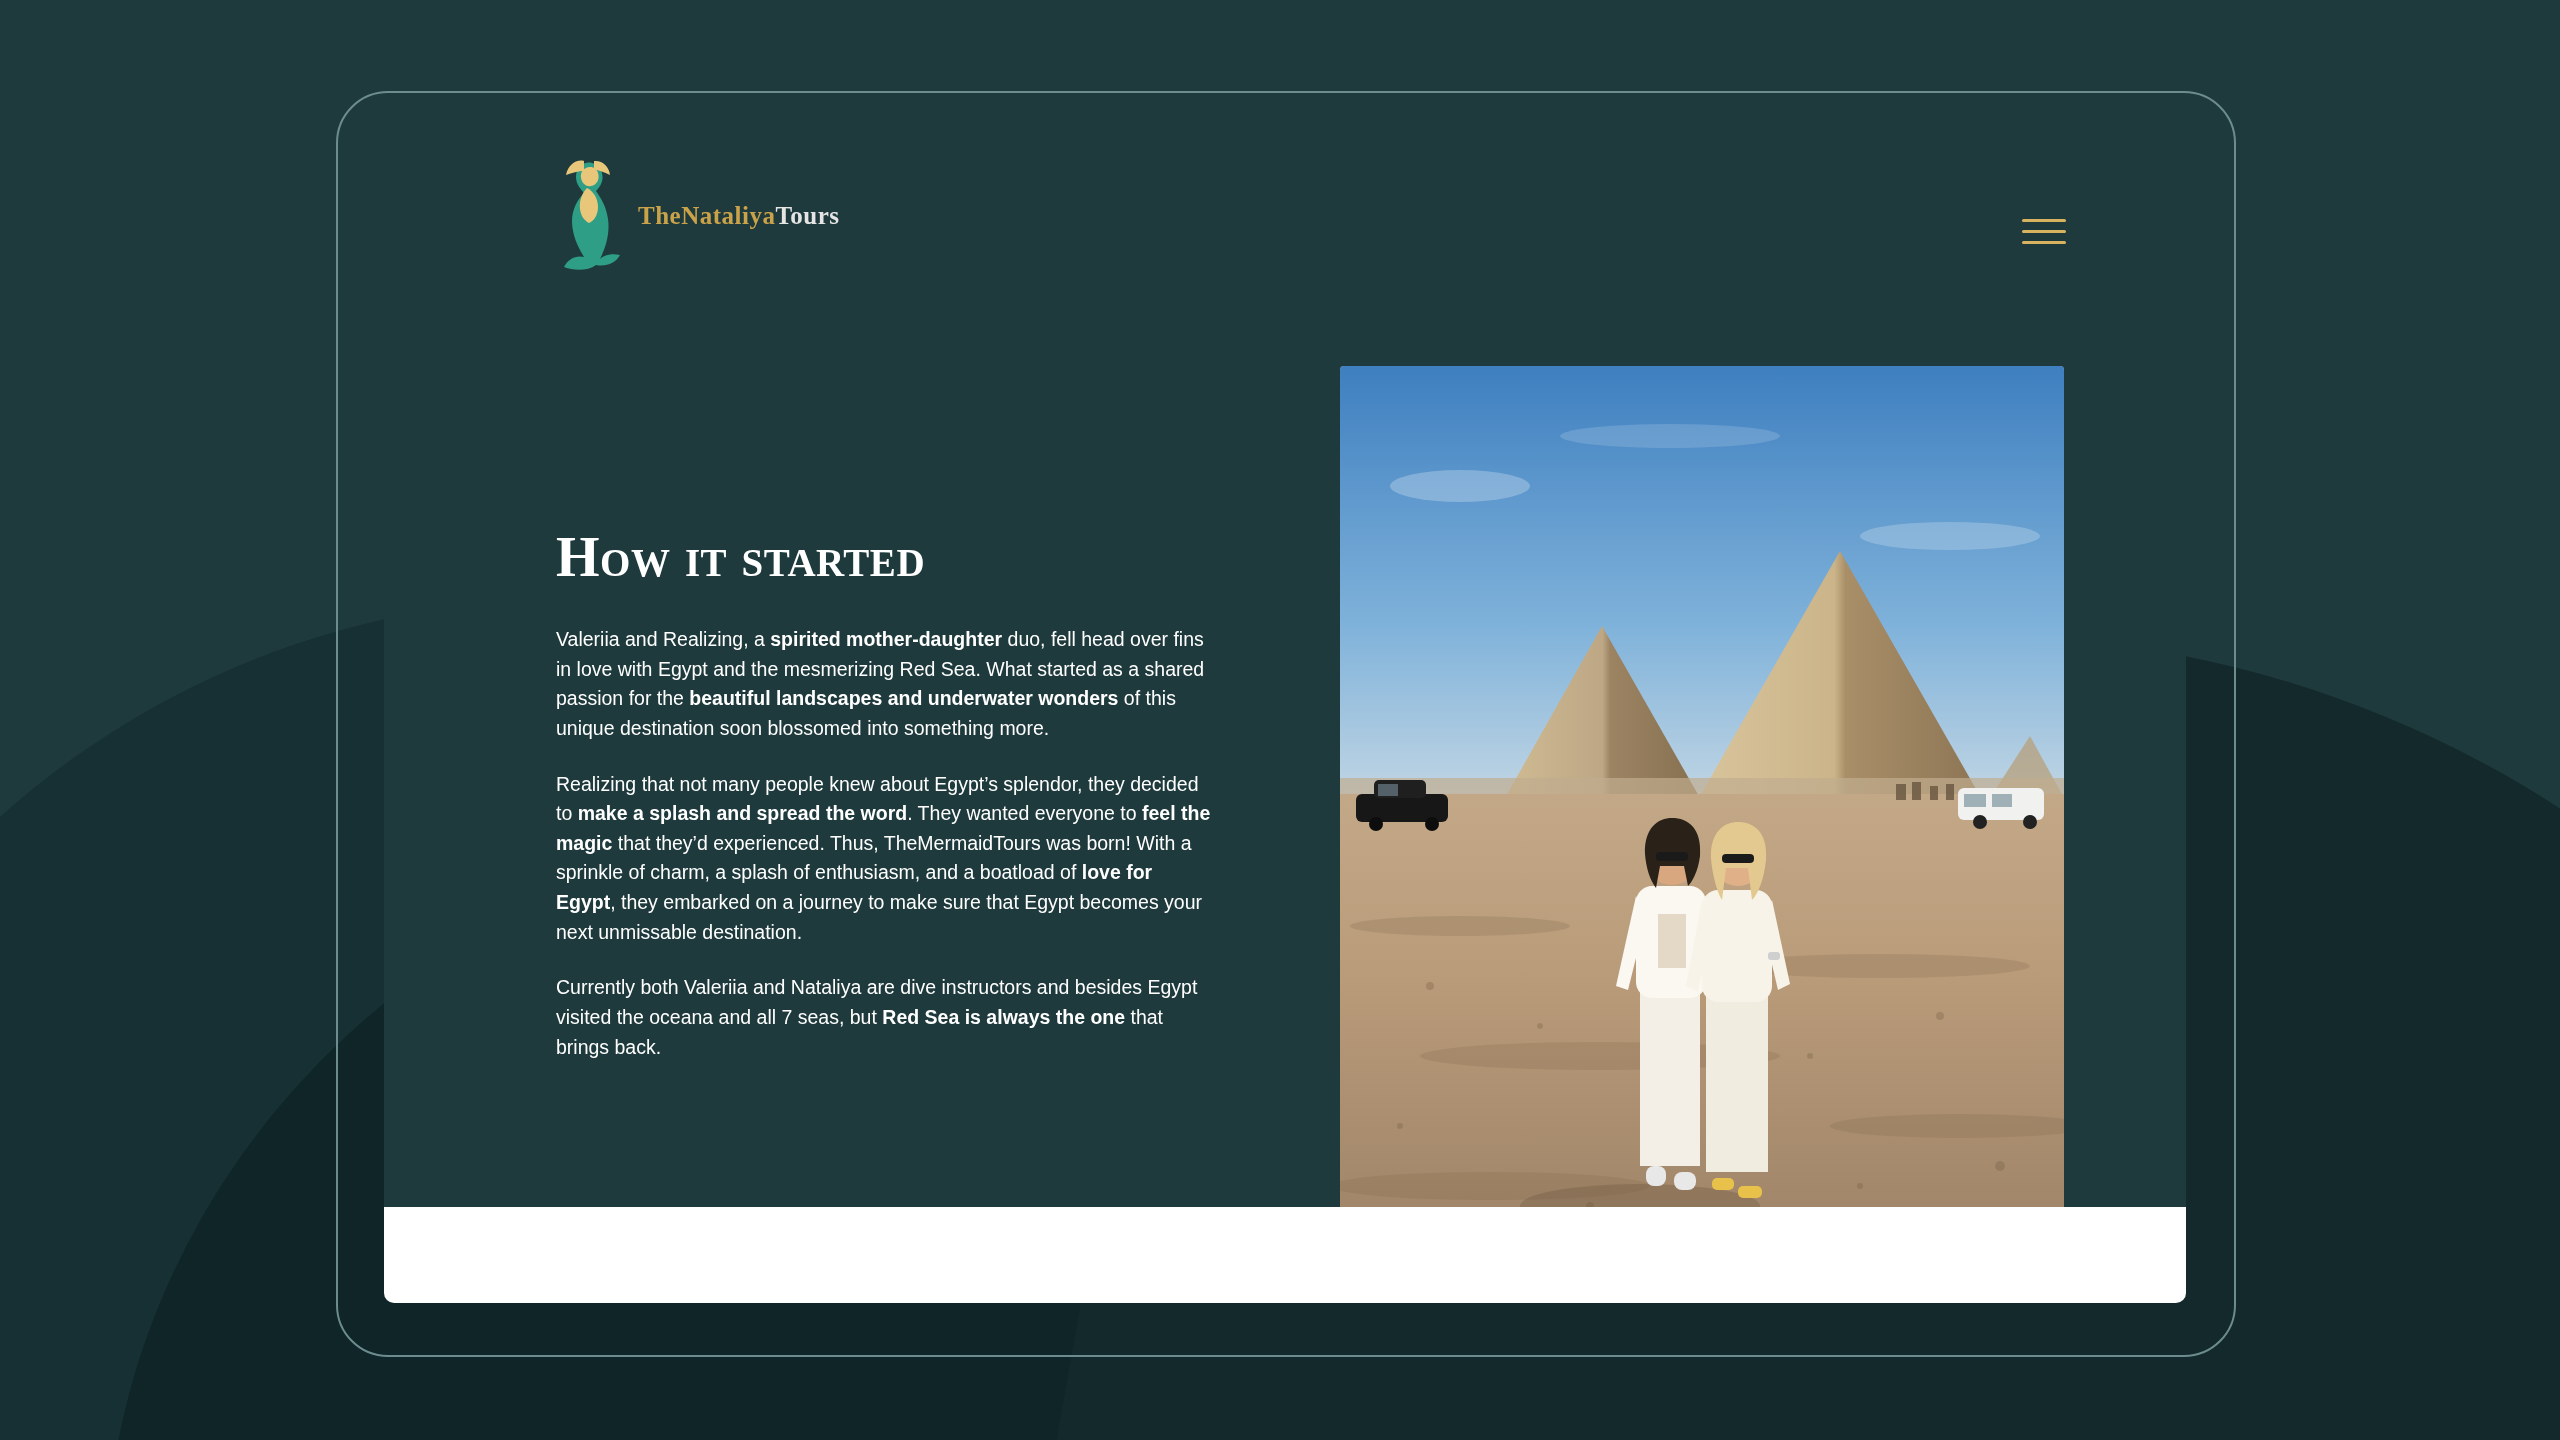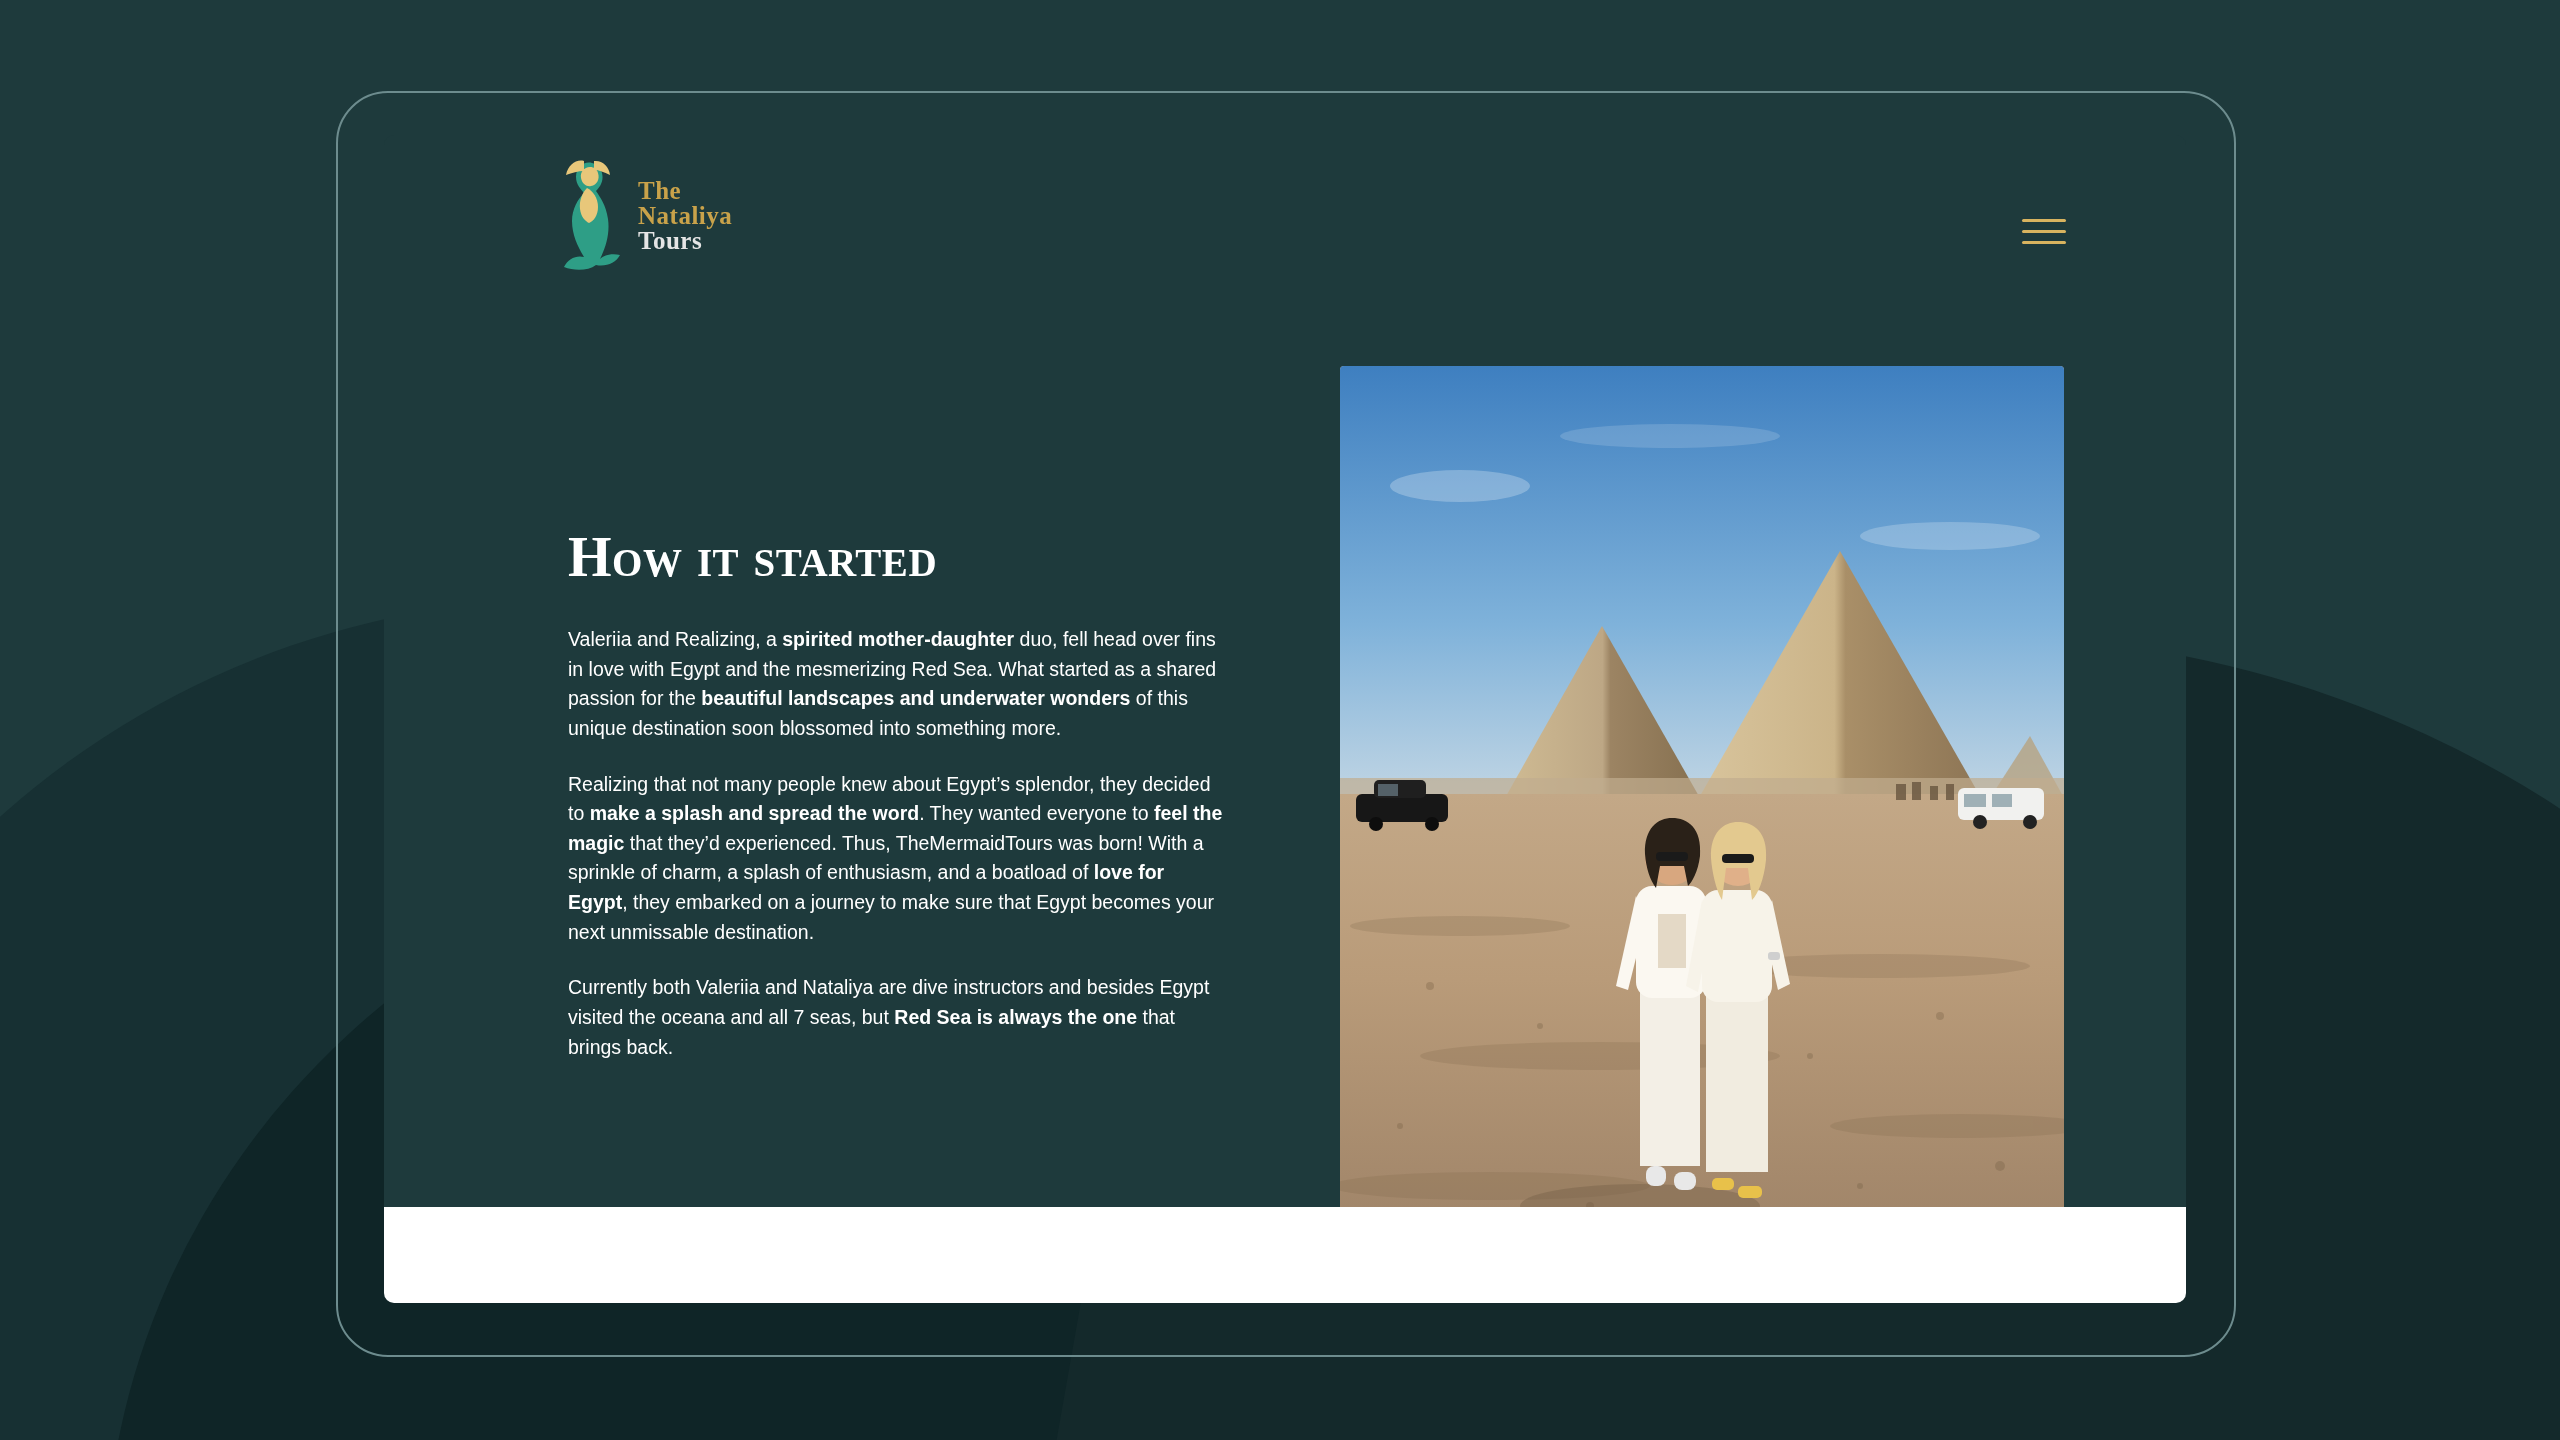--- a/index.html
+++ b/index.html
@@ -75,21 +75,20 @@
   .logo-wrap {
     position: absolute;
     left: 170px; top: 20px;
     display: flex;
     align-items: center;
     gap: 14px;
   }
   .logo-mark { width: 70px; height: 120px; }
   .logo-text {
     display: flex;
-    flex-direction: column;
     line-height: 1.0;
     justify-content: space-between;
   }
   .logo-text span {
     font-family: "Liberation Serif", serif;
     font-weight: bold;
     letter-spacing: 0.5px;
   }
   .logo-line-1 { font-size: 25px; color: #c9a24a; }
   .logo-line-2 { font-size: 25px; color: #c9a24a; }
@@ -110,21 +109,21 @@
     width: 100%;
     background: #d8b35f;
     margin-bottom: 8px;
     border-radius: 2px;
   }
   .menu-button i:last-child { margin-bottom: 0; }
 
   
   .content-col {
     position: absolute;
-    left: 184px; top: 390px;
+    left: 172px; top: 390px;
     width: 660px;
   }
   .page-title {
     font-family: "Liberation Serif", serif;
     font-variant: small-caps;
     font-weight: bold;
     font-size: 56px;
     color: #ffffff;
     margin: 0 0 36px 0;
     letter-spacing: 0.5px;

